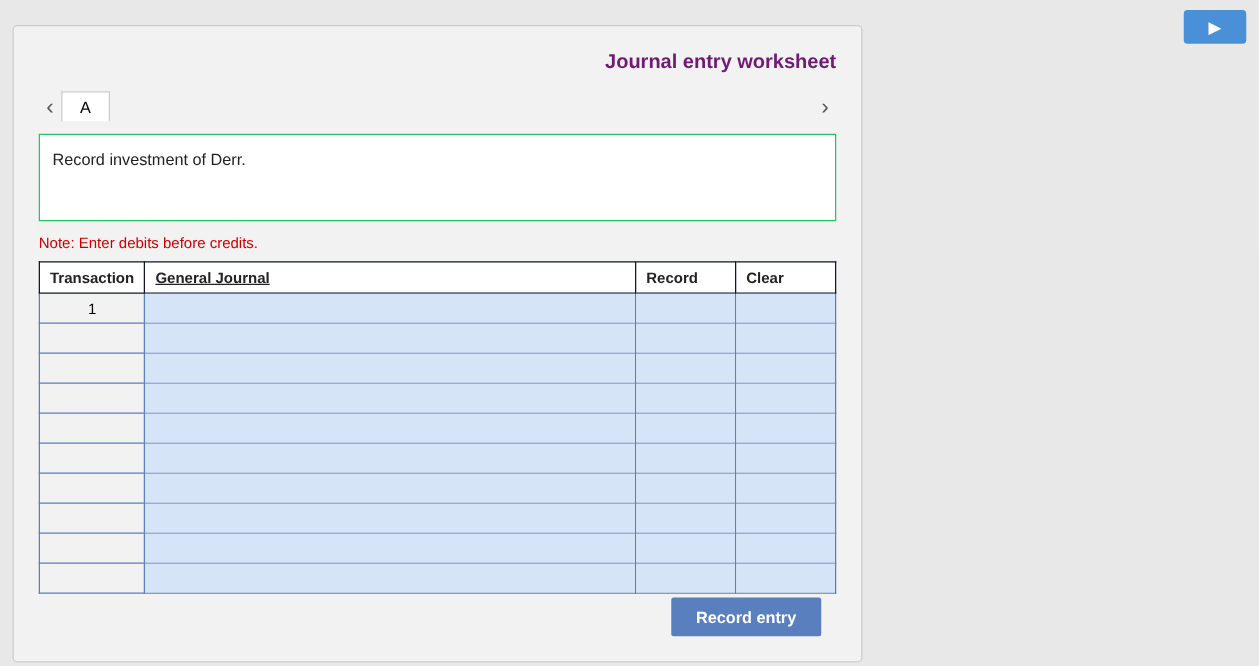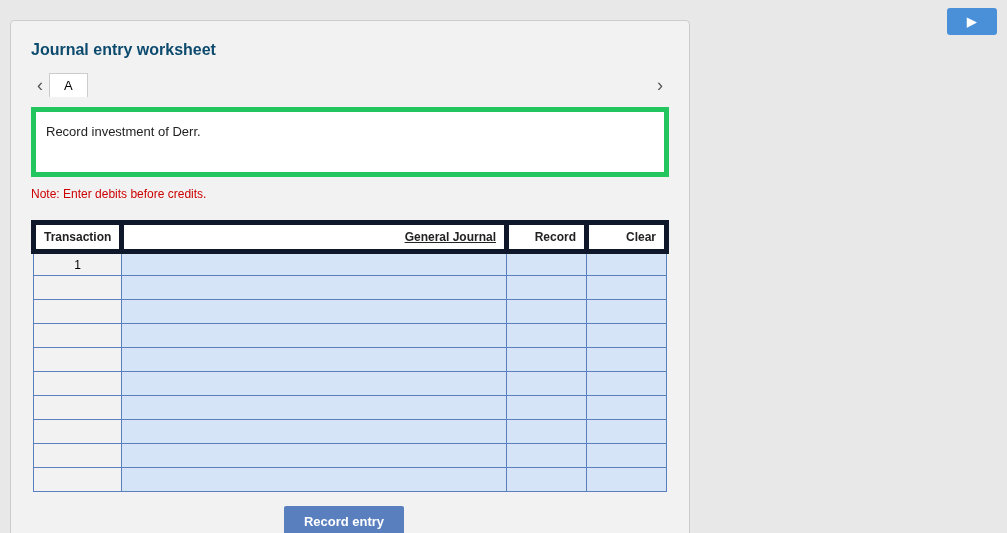--- a/index.html
+++ b/index.html
@@ -29,21 +29,22 @@
       border-radius: 4px;
       margin: 20px 10px 10px 10px;
       padding: 20px 20px 20px 20px;
       max-width: 680px;
       position: relative;
     }
     .worksheet-title {
       font-size: 16px;
       font-weight: bold;
       margin-bottom: 14px;
-      color: #0c4a6e;
+      color: #701a75;
+      text-align: right;
     }
     .tab-nav {
       display: flex;
       align-items: center;
       margin-bottom: 10px;
     }
     .nav-arrow {
       background: none;
       border: none;
       font-size: 18px;
@@ -59,44 +60,44 @@
       padding: 4px 14px;
       font-size: 13px;
       cursor: pointer;
       min-width: 34px;
       text-align: center;
     }
     .tab-spacer {
       flex: 1;
     }
     .instruction-box {
-      border: 5px solid #22c55e;
+      border: 1px solid #22c55e;
       background: white;
       padding: 12px 10px;
       min-height: 70px;
       margin-bottom: 10px;
       font-size: 13px;
       color: #222;
     }
     .note-text {
       color: #cc0000;
       font-size: 12px;
-      margin-bottom: 19px;
+      margin-bottom: 8px;
     }
     .journal-table {
       width: 100%;
       border-collapse: collapse;
       border: 1px solid #5a7fbf;
       font-size: 12px;
     }
     .journal-table th {
       background: white;
-      border: 5px solid #0f172a;
+      border: 1px solid #0f172a;
       padding: 5px 8px;
-      text-align: right;
+      text-align: left;
       font-weight: bold;
       color: #222;
     }
     .journal-table th.th-transaction {
       width: 80px;
     }
     .journal-table th.th-general {
       width: auto;
       text-decoration: underline;
     }
@@ -123,24 +124,23 @@
       border: none;
       outline: none;
       background: #d6e4f7;
       padding: 0 4px;
       font-size: 12px;
       color: #222;
     }
     .buttons-row {
       display: flex;
       gap: 0;
-      margin-top: 14px;
-      justify-content: flex-start;
+      margin-top: 3px;
+      justify-content: flex-end;
       align-items: center;
-      flex-direction: column;
     }
     .btn-action {
       background-color: #5a7fbf;
       color: white;
       border: none;
       padding: 8px 20px;
       font-size: 13px;
       font-weight: bold;
       cursor: pointer;
       border-radius: 2px;

